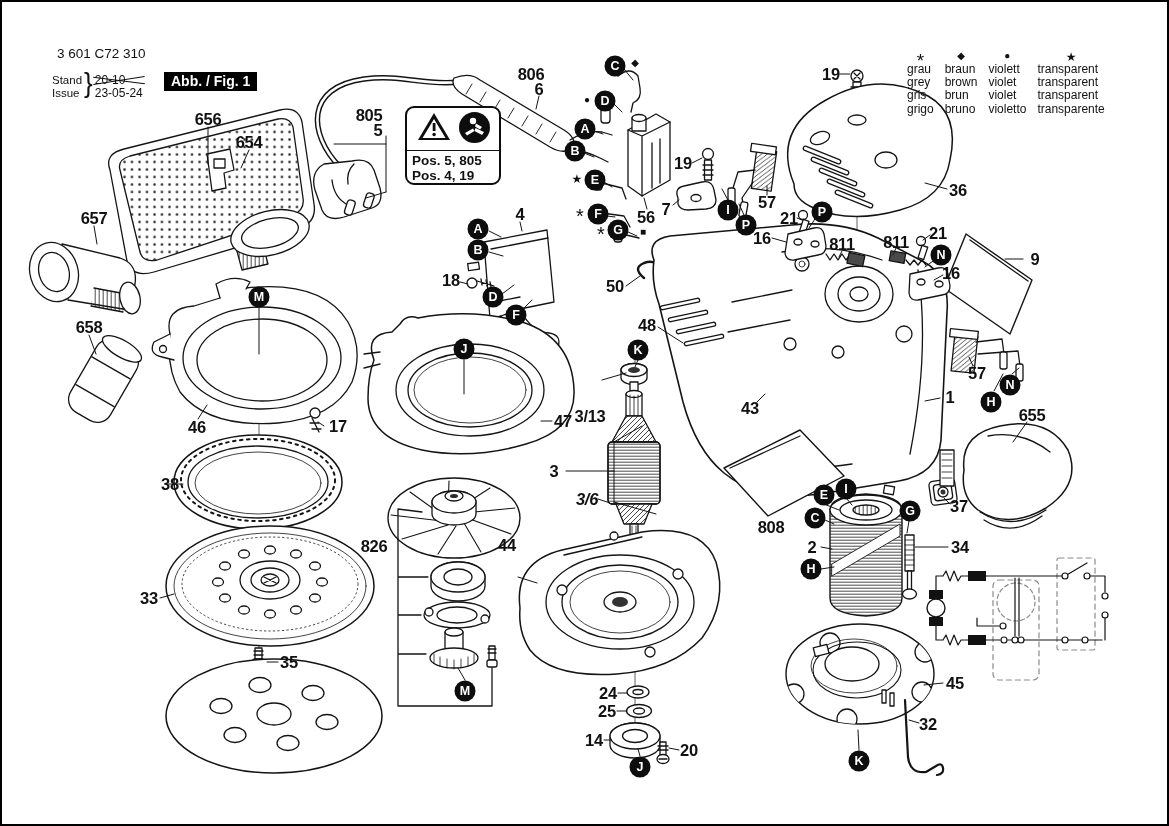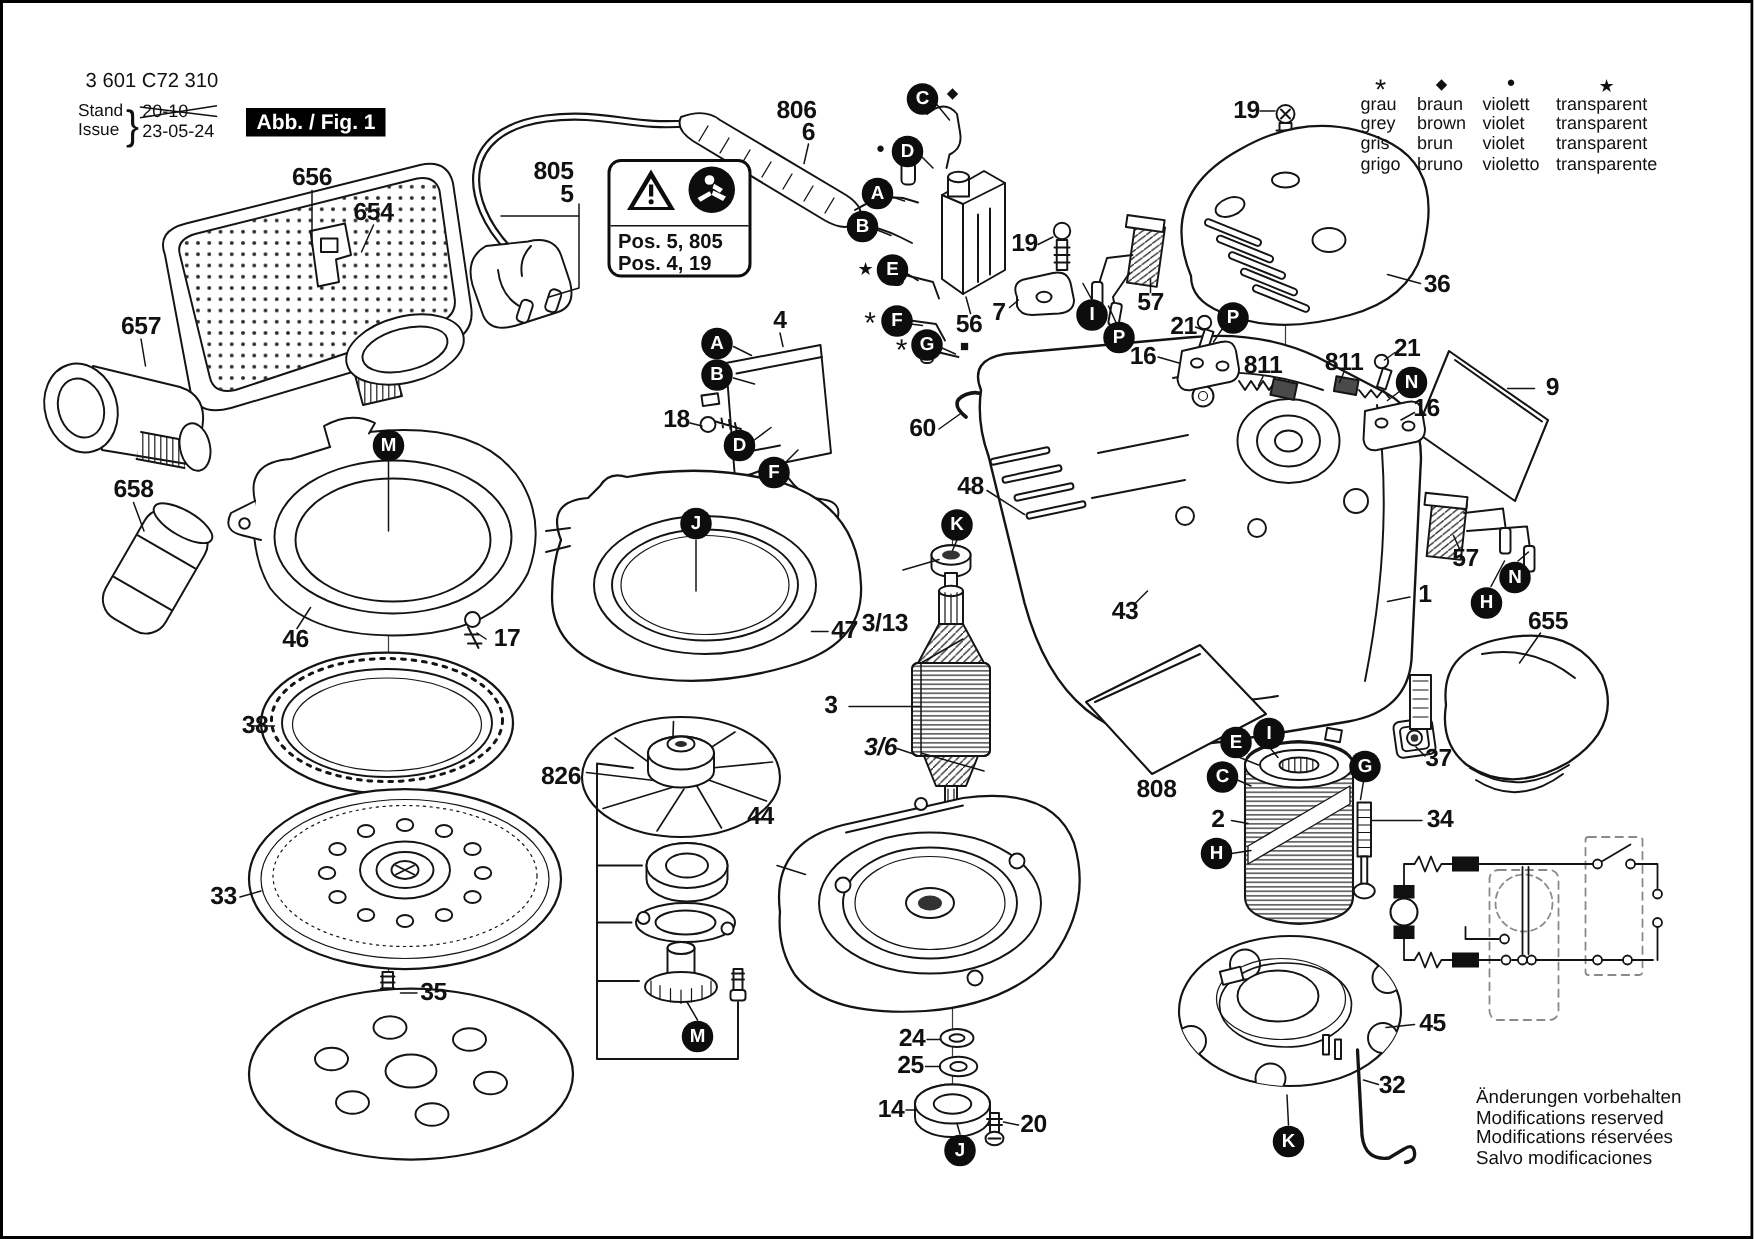--- a/index.html
+++ b/index.html
@@ -9,21 +9,21 @@
   #art{position:absolute;left:0;top:0;}
   #overlay{position:absolute;left:0;top:0;width:100%;height:100%;}
   .plabel{position:absolute;transform:translate(-50%,-50%);font-weight:bold;font-size:16.5px;
           letter-spacing:-0.3px;white-space:nowrap;}
   .callout{position:absolute;width:21px;height:21px;border-radius:50%;background:#0d0d0d;color:#fff;
            font-weight:bold;font-size:12.5px;line-height:21px;text-align:center;
            transform:translate(-50%,-50%);}
   .mark{position:absolute;transform:translate(-50%,-50%);line-height:1;}
   
   .hdr-part{position:absolute;left:55px;top:44px;font-size:13.5px;}
-  .hdr-stand{position:absolute;left:50px;top:66px;display:flex;align-items:flex-start;font-size:11.5px;}
+  .hdr-stand{position:absolute;left:50px;top:66px;display:flex;align-items:flex-end;font-size:11.5px;}
   .hdr-stand .lbls div{line-height:12.5px;}
   .hdr-brace{font-size:26px;font-weight:400;transform:scaleY(1.05);margin:0 2px;}
   .hdr-dates{font-size:12px;line-height:12.5px;}
   .struck{position:relative;display:inline-block;}
   .struck i{position:absolute;left:-2px;width:52px;top:50%;height:1.4px;background:#111;}
   .struck i.s1{transform:rotate(-9deg);}
   .struck i.s2{transform:rotate(7deg);}
   .figbox{position:absolute;left:162px;top:70px;background:#000;color:#fff;font-weight:bold;
           font-size:14px;padding:1px 7px 2px;}
   
@@ -550,52 +550,46 @@
         </div>
         <div class="col">
           <div class="sym" style="font-size: 12px;">★</div>
           <div class="term">transparent</div>
           <div class="term">transparent</div>
           <div class="term">transparent</div>
           <div class="term">transparente</div>
         </div>
       </div>
 
-    <div class="footer">
-        <div>Änderungen vorbehalten</div>
-        <div>Modifications reserved</div>
-        <div>Modifications réservées</div>
-        <div>Salvo modificaciones</div>
-      </div>
   <div class="plabel" style="left: 206px; top: 117px;">656</div>
       <div class="plabel" style="left: 247px; top: 140px;">654</div>
       <div class="plabel" style="left: 92px; top: 216px;">657</div>
       <div class="plabel" style="left: 87px; top: 325px;">658</div>
       <div class="plabel" style="left: 367px; top: 113px;">805</div>
       <div class="plabel" style="left: 376px; top: 128px;">5</div>
       <div class="plabel" style="left: 529px; top: 72px;">806</div>
       <div class="plabel" style="left: 537px; top: 87px;">6</div>
       <div class="plabel" style="left: 518px; top: 212px;">4</div>
       <div class="plabel" style="left: 449px; top: 278px;">18</div>
       <div class="plabel" style="left: 336px; top: 424px;">17</div>
       <div class="plabel" style="left: 195px; top: 425px;">46</div>
       <div class="plabel" style="left: 152px; top: 482px; margin-left: 16px;">38</div>
       <div class="plabel" style="left: 147px; top: 596px;">33</div>
       <div class="plabel" style="left: 287px; top: 660px;">35</div>
-      <div class="plabel" style="left: 372px; top: 516px;">826</div>
+      <div class="plabel" style="left: 372px; top: 544px;">826</div>
       <div class="plabel" style="left: 561px; top: 419px;">47</div>
       <div class="plabel" style="left: 588px; top: 378px; margin-top: 36px;">3/13</div>
       <div class="plabel" style="left: 552px; top: 469px;">3</div>
       <div class="plabel" style="left: 585px; top: 497px; font-style: italic;">3/6</div>
       <div class="plabel" style="left: 505px; top: 543px; text-align: right;">44</div>
       <div class="plabel" style="left: 606px; top: 691px;">24</div>
       <div class="plabel" style="left: 605px; top: 709px;">25</div>
       <div class="plabel" style="left: 592px; top: 738px;">14</div>
       <div class="plabel" style="left: 687px; top: 748px;">20</div>
-      <div class="plabel" style="left: 613px; top: 284px;">60</div>
+      <div class="plabel" style="left: 613px; top: 284px;">50</div>
       <div class="plabel" style="left: 645px; top: 323px;">48</div>
       <div class="plabel" style="left: 748px; top: 406px;">43</div>
       <div class="plabel" style="left: 644px; top: 215px;">56</div>
       <div class="plabel" style="left: 664px; top: 207px;">7</div>
       <div class="plabel" style="left: 681px; top: 161px;">19</div>
       <div class="plabel" style="left: 765px; top: 200px;">57</div>
       <div class="plabel" style="left: 787px; top: 216px;">21</div>
       <div class="plabel" style="left: 760px; top: 236px;">16</div>
       <div class="plabel" style="left: 840px; top: 242px;">811</div>
       <div class="plabel" style="left: 894px; top: 240px;">811</div>

